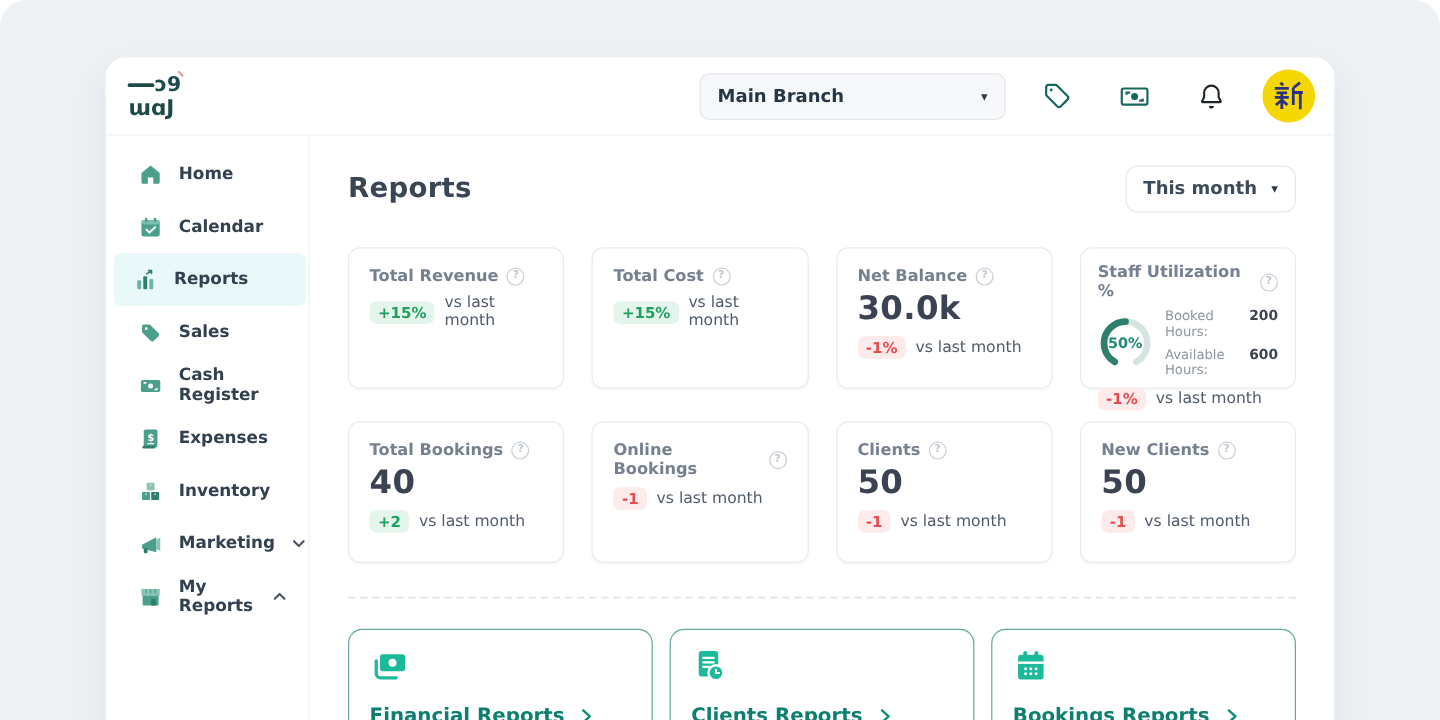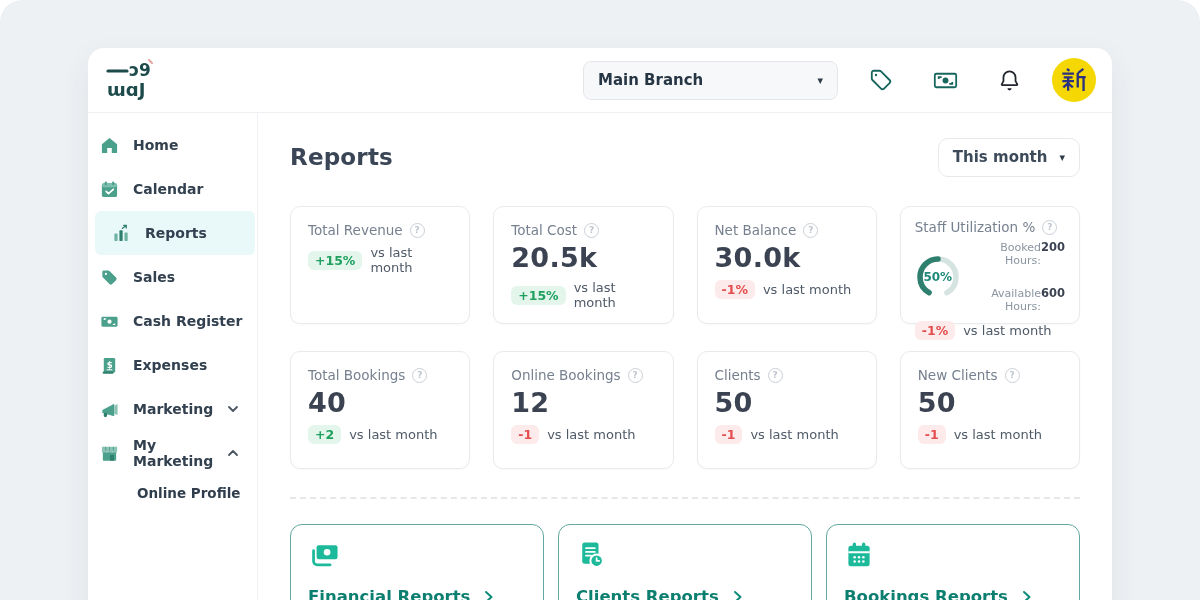--- a/index.html
+++ b/index.html
@@ -18,58 +18,58 @@
   .branch-select .lbl { font-size:15px; font-weight:600; color:#273645; }
   .caret { font-size:11px; color:#2f3b49; line-height:1; }
   .top-icon { display:flex; align-items:center; justify-content:center; cursor:pointer; }
   .ti-tag { margin-left:30px; } .ti-cash { margin-left:38px; } .ti-bell { margin-left:38px; }
   .avatar { margin-left:30px; width:44px; height:44px; border-radius:50%;
     background:#f5d803; display:flex; align-items:center; justify-content:center; cursor:pointer; }
 
   
   .body-row { display:flex; height:635px; }
   .sidebar { width:170px; border-right:1px solid #eef0f3; padding-top:10px; flex:none; }
-  .side-item { height:44px; display:flex; align-items:center; gap:14px; padding-left:12px;
+  .side-item { height:44px; display:flex; align-items:center; gap:14px; padding-left:28px;
     font-size:14px; font-weight:600; color:#32404f; cursor:pointer; }
   .side-item .sicon { width:19px; height:19px; flex:none; display:flex; }
   .side-item.active { background:#e9f8f8; border-radius:6px; margin:0 2px 0 7px; padding-left:17px; }
   .side-chev { margin-left:auto; margin-right:18px; display:flex; }
   .side-sub { height:36px; display:flex; align-items:center; padding-left:49px;
     font-size:13.5px; font-weight:600; color:#2f3d4c; cursor:pointer; }
 
   .main { flex:1; padding:24px 32px 0 32px; }
   .title-row { display:flex; align-items:center; justify-content:space-between; height:40px; margin-bottom:29px; }
   .page-title { font-size:23px; font-weight:700; color:#3a4556; letter-spacing:.2px; }
   .period-select { background:#fff; border:1px solid #e6e8eb; border-radius:10px; height:39px;
     display:flex; align-items:center; gap:12px; padding:0 14px; cursor:pointer;
     font-size:15px; font-weight:600; color:#3c4a5a; }
 
   
   .stats-grid { display:grid; grid-template-columns:repeat(4,1fr); gap:23px; }
   .stats-grid + .stats-grid { margin-top:27px; }
   .stat-card { height:118px; background:#fff; border:1px solid #e8eaee; border-radius:10px;
     padding:15px 17px; box-shadow:0 1px 2px rgba(16,24,40,.03); }
   .stat-title-row { display:flex; align-items:center; gap:7px; }
-  .stat-title { font-size:13.5px; font-weight:400; color:#76808f; }
+  .stat-title { font-size:13.5px; font-weight:700; color:#76808f; }
   .help { width:15px; height:15px; border:1.4px solid #cad0d8; border-radius:50%; flex:none;
     display:flex; align-items:center; justify-content:center; font-size:9px; font-weight:700; color:#bfc6cf; }
   .stat-value { margin-top:4px; font-size:27px; font-weight:700; color:#3b4352; letter-spacing:.3px; }
   .change-row { margin-top:7px; display:flex; align-items:center; gap:8px; }
   .pill { font-size:12.5px; font-weight:700; padding:2px 7px; border-radius:6px; }
   .pill[data-dir="up"]   { color:#1fa05f; background:#e4f6ec; }
   .pill[data-dir="down"] { color:#e44d4d; background:#fdeaea; }
   .change-note { font-size:13px; font-weight:500; color:#4f5a68; }
 
   
-  .util-card { padding:12px 14px;text-align:right; }
+  .util-card { padding:12px 14px; }
   .util-body { display:flex; align-items:center; gap:10px; margin-top:5px; }
   .gauge-wrap { position:relative; width:46px; height:46px; flex:none; }
   .gauge-label { position:absolute; inset:0; display:flex; align-items:center; justify-content:center;
     font-size:12px; font-weight:700; color:#1f8a78; }
-  .hours-col { flex:1; display:flex; flex-direction:column; gap:19px; }
+  .hours-col { flex:1; display:flex; flex-direction:column; gap:5px; }
   .hours-row { display:flex; align-items:baseline; }
   .hours-lbl { font-size:11px; font-weight:500; color:#8b95a1; }
   .hours-val { margin-left:auto; font-size:11.5px; font-weight:700; color:#3b4352; }
   .util-card .change-row { margin-top:8px; }
 
   
   .dashed-divider { border-top:2px dashed #e5e8eb; margin-top:28px; }
   .links-grid { display:grid; grid-template-columns:repeat(3,1fr); gap:14px; margin-top:25px; }
   .link-card { height:120px; border:1.4px solid #62a8a0; border-radius:12px; background:#fff;
     padding:15px 17px; cursor:pointer; }
@@ -204,20 +204,31 @@
           <svg viewBox="0 0 20 20" width="19" height="19">
               <rect x="4" y="2" width="12" height="15.5" rx="1.5" fill="#4ba08c"></rect>
               <path d="M4 17.5 h9" stroke="#2f7f6e" stroke-width="2.4" stroke-linecap="round"></path>
               <text x="7" y="12.5" font-size="9" font-weight="bold" fill="#fff" font-family="DejaVu Sans, sans-serif">$</text>
               <path d="M7 14.5 h6" stroke="#fff" stroke-width="1.1"></path>
             </svg>
         </span>
         <span>Expenses</span>
       </div>
 
+      <div class="side-item">
+        <span class="sicon">
+          <svg viewBox="0 0 20 20" width="19" height="19">
+              <rect x="6.5" y="2.5" width="7" height="6.5" rx=".8" fill="#8cc3b4"></rect>
+              <rect x="2.5" y="10.5" width="7" height="7" rx=".8" fill="#4ba08c"></rect>
+              <rect x="10.5" y="10.5" width="7" height="7" rx=".8" fill="#2f7f6e"></rect>
+              <path d="M9.5 4.5 h1 M5.5 12.5 h1 M13.5 12.5 h1" stroke="#fff" stroke-width="1.1"></path>
+            </svg>
+        </span>
+        <span>Inventory</span>
+      </div>
 
       <div class="side-item">
         <span class="sicon">
           <svg viewBox="0 0 20 20" width="19" height="19">
               <path d="M2.5 10.5 L15 4 v13 L2.5 13.8 Z" fill="#4ba08c"></path>
               <path d="M15 6 l3.5-1.8 v11.6 L15 14.5 Z" fill="#8cc3b4"></path>
               <rect x="4" y="13.5" width="3.4" height="4.5" rx="1.4" fill="#2f7f6e"></rect>
             </svg>
         </span>
         <span>Marketing</span>
@@ -230,31 +241,28 @@
 
       <div class="side-item">
         <span class="sicon">
           <svg viewBox="0 0 20 20" width="19" height="19">
               <path d="M2 3 h16 v4.5 a2.6 2.6 0 0 1 -5.2 0 a2.6 2.6 0 0 1 -5.6 0 a2.6 2.6 0 0 1 -5.2 0 Z" fill="#8cc3b4"></path>
               <rect x="3" y="9" width="14" height="8.5" rx="1" fill="#4ba08c"></rect>
               <rect x="10.5" y="11.5" width="4.2" height="6" fill="#2f7f6e"></rect>
               <path d="M6 3 v4 M10 3 v4 M14 3 v4" stroke="#4ba08c" stroke-width="1"></path>
             </svg>
         </span>
-        <span>My Marketing</span>
+        <span>My Reports</span>
         <span class="side-chev">
           <svg width="12" height="8" viewBox="0 0 12 8" fill="none" stroke="#4a5662" stroke-width="1.8" stroke-linecap="round" stroke-linejoin="round">
               <path d="M2 6 l4 -4 l4 4"></path>
             </svg>
         </span>
       </div>
 
-      <div class="side-sub">
-        <span>Online Profile</span>
-      </div>
     </div>
 
     <div class="main">
 
       <div class="title-row">
         <span class="page-title">Reports</span>
         <div class="period-select">
           <span>This month</span>
           <span class="caret">▾</span>
         </div>
@@ -271,21 +279,20 @@
             <span class="pill" data-dir="up">+15%</span>
             <span class="change-note">vs last month</span>
           </div>
         </div>
 
         <div class="stat-card">
           <div class="stat-title-row">
             <span class="stat-title">Total Cost</span>
             <span class="help">?</span>
           </div>
-          <div class="stat-value">20.5k</div>
           <div class="change-row">
             <span class="pill" data-dir="up">+15%</span>
             <span class="change-note">vs last month</span>
           </div>
         </div>
 
         <div class="stat-card">
           <div class="stat-title-row">
             <span class="stat-title">Net Balance</span>
             <span class="help">?</span>
@@ -340,21 +347,20 @@
             <span class="pill" data-dir="up">+2</span>
             <span class="change-note">vs last month</span>
           </div>
         </div>
 
         <div class="stat-card">
           <div class="stat-title-row">
             <span class="stat-title">Online Bookings</span>
             <span class="help">?</span>
           </div>
-          <div class="stat-value">12</div>
           <div class="change-row">
             <span class="pill" data-dir="down">-1</span>
             <span class="change-note">vs last month</span>
           </div>
         </div>
 
         <div class="stat-card">
           <div class="stat-title-row">
             <span class="stat-title">Clients</span>
             <span class="help">?</span>

